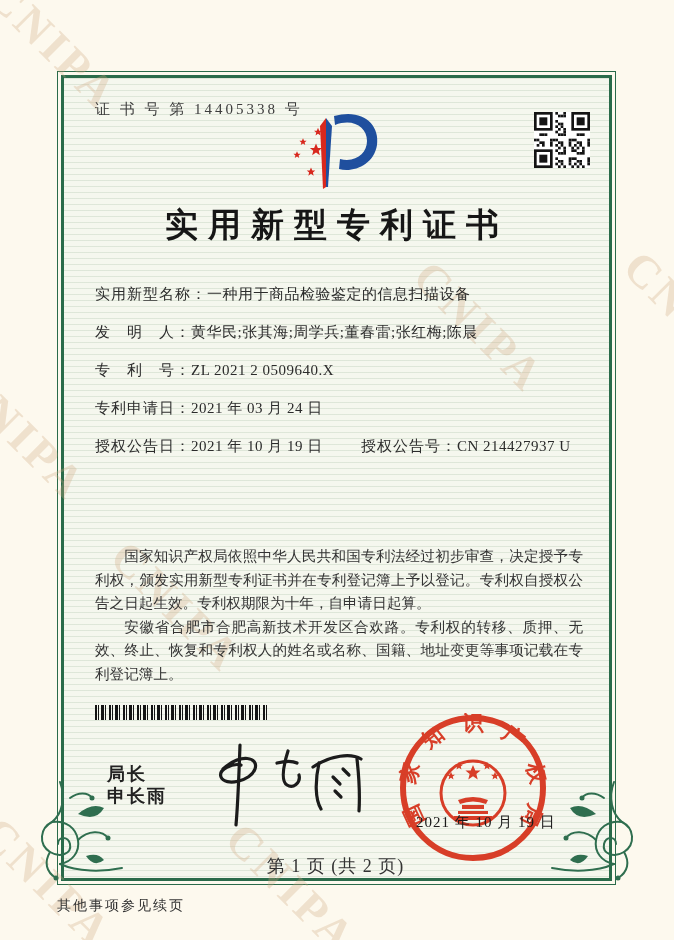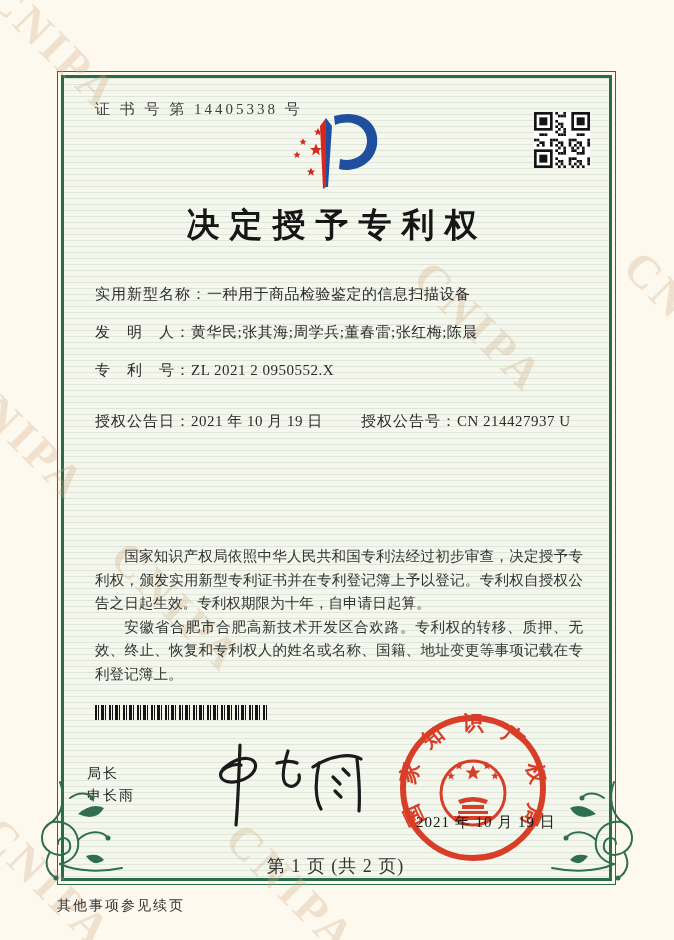--- a/index.html
+++ b/index.html
@@ -52,37 +52,37 @@
   .title{
     position:absolute;left:0;top:203px;width:674px;
     text-align:center;font-size:33px;font-weight:bold;
     letter-spacing:10px;color:#161616;
   }
 
   .fields{position:absolute;left:95px;top:285px;width:490px;font-size:15px;}
   .frow{height:18px;line-height:18px;margin-bottom:20px;white-space:nowrap;}
   .flabel{color:#2b2b2b;letter-spacing:1px;}
   .fvalue{color:#2b2b2b;letter-spacing:0.5px;}
-  .pair1{display:inline-block;width:266px;margin-top:13px;}
+  .pair1{display:inline-block;width:266px;}
 
   .paras{position:absolute;left:95px;top:545px;width:488px;
     font-size:14.6px;line-height:23.5px;color:#333;text-align:justify;}
   .paras p{margin:0;text-indent:2em;}
 
   .barcode{
     position:absolute;left:95px;top:705px;width:172px;height:15px;
     background:repeating-linear-gradient(90deg,
       #141414 0 2px, rgba(0,0,0,0) 2px 3px,
       #141414 3px 4px, rgba(0,0,0,0) 4px 6px,
       #141414 6px 9px, rgba(0,0,0,0) 9px 10px,
       #141414 10px 11px, rgba(0,0,0,0) 11px 14px);
   }
 
-  .sig-block{position:absolute;left:87px;top:763px;font-size:14px;line-height:22px;
-    letter-spacing:2px;color:#222;}
+  .sig-block{position:absolute;left:107px;top:763px;font-size:18px;line-height:22px;
+    letter-spacing:2px;color:#222;font-weight:bold;}
   .sig-svg{position:absolute;left:185px;top:733px;z-index:4;}
 
   .seal{position:absolute;left:398px;top:713px;width:150px;height:150px;z-index:4;opacity:0.93;}
   .seal-date{
     position:absolute;left:416px;top:813px;width:140px;z-index:5;
     font-size:15px;letter-spacing:1px;color:#1a1a1a;white-space:nowrap;
   }
 
   .page-num{position:absolute;left:57px;top:854px;width:557px;text-align:center;
     font-size:18px;letter-spacing:1px;color:#333;z-index:6;}
@@ -259,31 +259,34 @@
         <rect x="2.6" y="2.6" width="13" height="13" fill="#fff"></rect>
         <rect x="5.2" y="5.2" width="7.800000000000001" height="7.800000000000001" fill="#141414"></rect>
         <rect x="36.4" y="0" width="18.2" height="18.2" fill="#141414"></rect>
         <rect x="39" y="2.6" width="13" height="13" fill="#fff"></rect>
         <rect x="41.6" y="5.2" width="7.800000000000001" height="7.800000000000001" fill="#141414"></rect>
         <rect x="0" y="36.4" width="18.2" height="18.2" fill="#141414"></rect>
         <rect x="2.6" y="39" width="13" height="13" fill="#fff"></rect>
         <rect x="5.2" y="41.6" width="7.800000000000001" height="7.800000000000001" fill="#141414"></rect>
       </svg>
 
-    <div class="title">决定授予专利权</div>
+    <div class="title">实用新型专利证书</div>
 
     <div class="fields">
       <div class="frow">
         <span class="flabel">实用新型名称：</span><span class="fvalue">一种用于商品检验鉴定的信息扫描设备</span>
       </div>
       <div class="frow">
         <span class="flabel">发　明　人：</span><span class="fvalue">黄华民;张其海;周学兵;董春雷;张红梅;陈晨</span>
       </div>
       <div class="frow">
-        <span class="flabel">专　利　号：</span><span class="fvalue">ZL 2021 2 0950552.X</span>
+        <span class="flabel">专　利　号：</span><span class="fvalue">ZL 2021 2 0509640.X</span>
+      </div>
+      <div class="frow">
+        <span class="flabel">专利申请日：</span><span class="fvalue">2021 年 03 月 24 日</span>
       </div>
       <div class="frow">
         <span class="pair1"><span class="flabel">授权公告日：</span><span class="fvalue">2021 年 10 月 19 日</span></span><span><span class="flabel">授权公告号：</span><span class="fvalue">CN 214427937 U</span></span>
       </div>
     </div>
 
     <div class="paras">
       <p>国家知识产权局依照中华人民共和国专利法经过初步审查，决定授予专利权，颁发实用新型专利证书并在专利登记簿上予以登记。专利权自授权公告之日起生效。专利权期限为十年，自申请日起算。</p>
       <p>安徽省合肥市合肥高新技术开发区合欢路。专利权的转移、质押、无效、终止、恢复和专利权人的姓名或名称、国籍、地址变更等事项记载在专利登记簿上。</p>
     </div>

